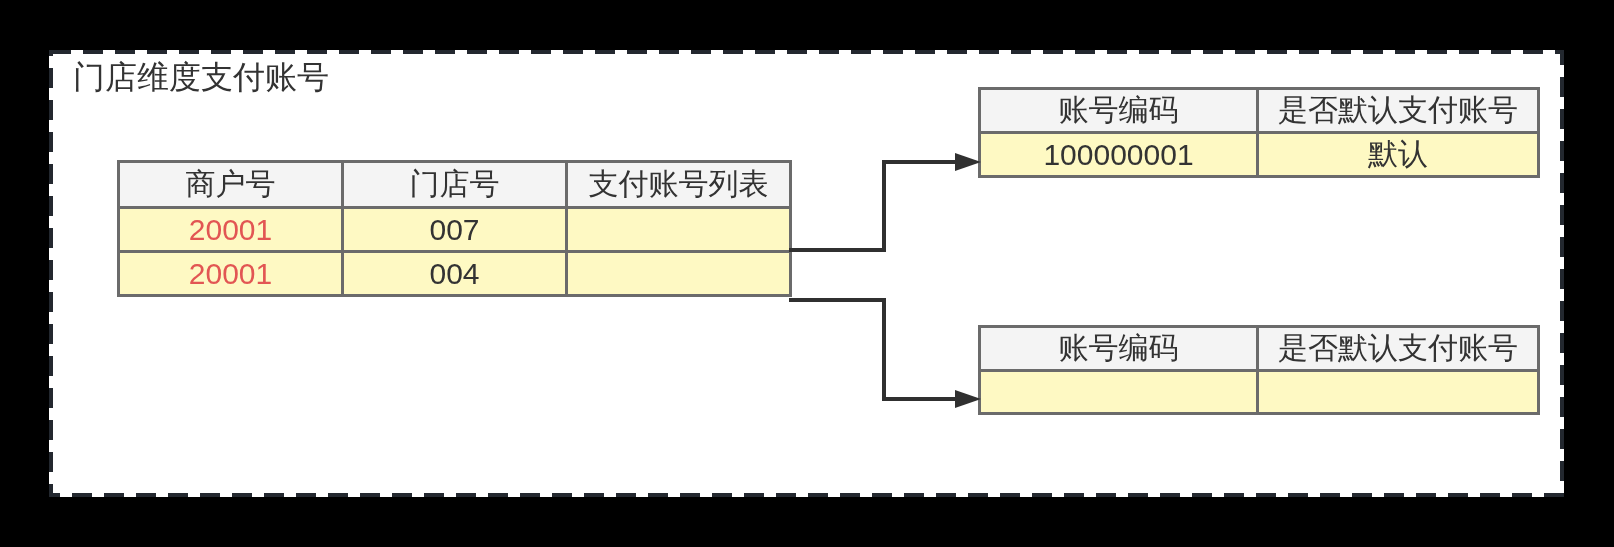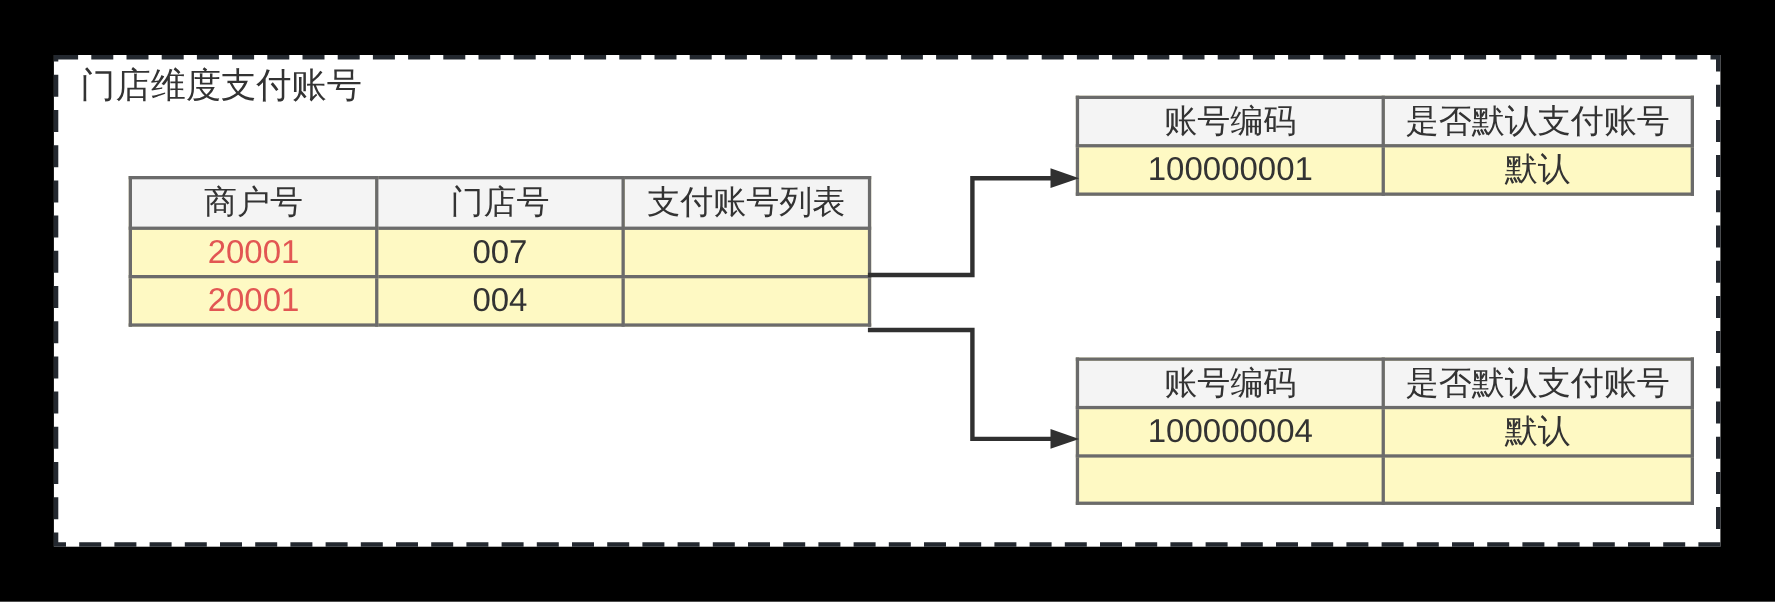--- a/index.html
+++ b/index.html
@@ -130,24 +130,20 @@
       <col class="c2">
     </colgroup>
   <thead>
     <tr>
       <th>账号编码</th>
       <th>是否默认支付账号</th>
     </tr>
   </thead>
   <tbody>
     <tr>
-      <td>100000004</td>
-      <td>默认</td>
-    </tr>
-    <tr>
       <td></td>
       <td></td>
     </tr>
   </tbody>
 </table>
 
 <svg class="overlay" width="1614" height="547" viewBox="0 0 1614 547">
 
   <rect x="51" y="52" width="1511" height="443" fill="none" stroke="#23282f" stroke-width="4" stroke-dasharray="20,12"></rect>
 

